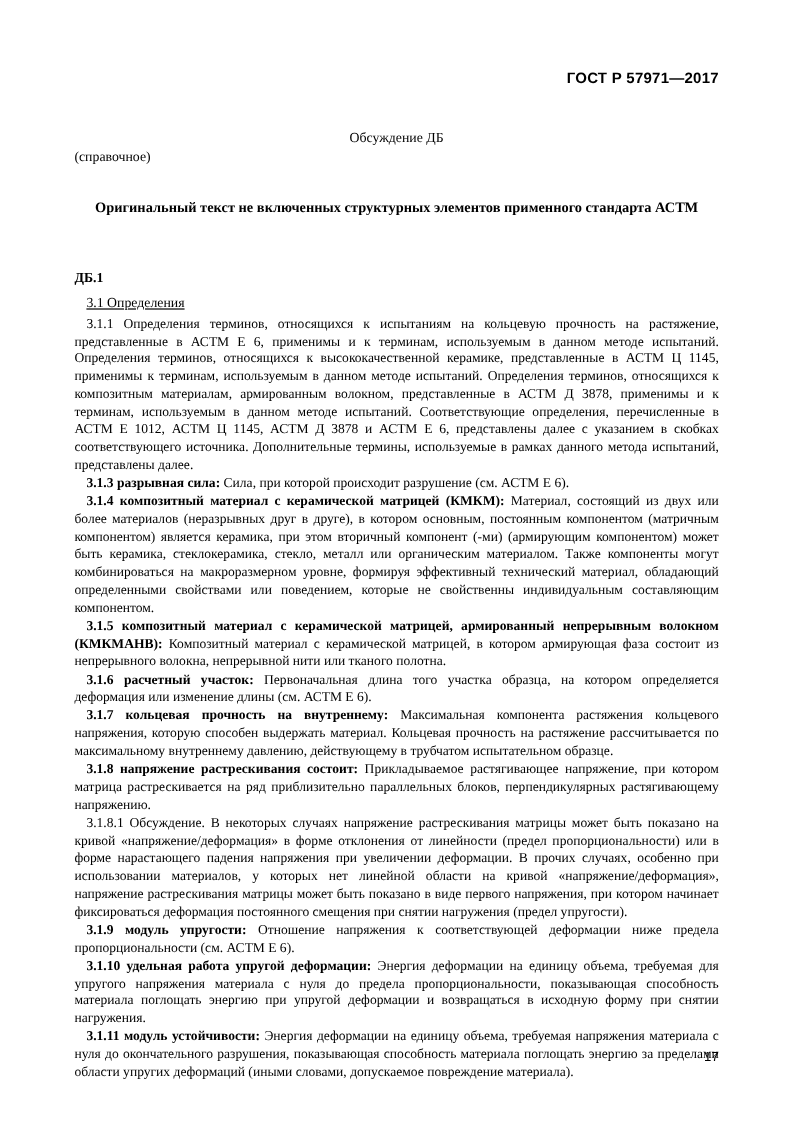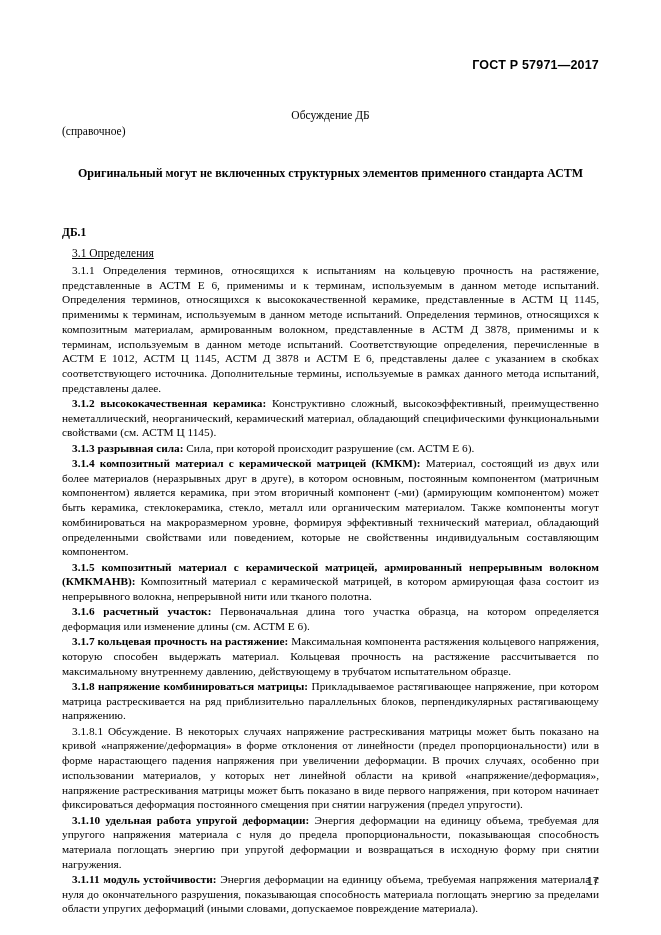--- a/index.html
+++ b/index.html
@@ -87,33 +87,33 @@
 </head>
 <body>
 
 <div class="page">
 
   <div class="std-header">ГОСТ Р 57971—2017</div>
 
   <div class="annex-title">Обсуждение ДБ</div>
   <div class="annex-sub">(справочное)</div>
 
-  <div class="doc-title">Оригинальный могут не включенных структурных элементов применного стандарта АСТМ</div>
+  <div class="doc-title">Оригинальный текст не включенных структурных элементов применного стандарта АСТМ</div>
 
   <div class="sec-num">ДБ.1</div>
   <div class="sec-sub">3.1 Определения</div>
 
   <div id="body-text">
       <p class="para"><span>3.1.1 Определения терминов, относящихся к испытаниям на кольцевую прочность на растяжение, представленные в АСТМ Е 6, применимы и к терминам, используемым в данном методе испытаний. Определения терминов, относящихся к высококачественной керамике, представленные в АСТМ Ц 1145, применимы к терминам, используемым в данном методе испытаний. Определения терминов, относящихся к композитным материалам, армированным волокном, представленные в АСТМ Д 3878, применимы и к терминам, используемым в данном методе испытаний. Соответствующие определения, перечисленные в АСТМ Е 1012, АСТМ Ц 1145, АСТМ Д 3878 и АСТМ Е 6, представлены далее с указанием в скобках соответствующего источника. Дополнительные термины, используемые в рамках данного метода испытаний, представлены далее.</span></p>
-      <p class="para"><b>3.1.2 высококачественная керамика:</b><span> Конструктивно сложный, высокоэффективный, преимущественно неметаллический, неорганический, керамический материал, обладающий специфическими функциональными свойствами (см. АСТМ Ц 1145).</span></p>
       <p class="para"><b>3.1.3 разрывная сила:</b><span> Сила, при которой происходит разрушение (см. АСТМ Е 6).</span></p>
       <p class="para"><b>3.1.4 композитный материал с керамической матрицей (КМКМ):</b><span> Материал, состоящий из двух или более материалов (неразрывных друг в друге), в котором основным, постоянным компонентом (матричным компонентом) является керамика, при этом вторичный компонент (-ми) (армирующим компонентом) может быть керамика, стеклокерамика, стекло, металл или органическим материалом. Также компоненты могут комбинироваться на макроразмерном уровне, формируя эффективный технический материал, обладающий определенными свойствами или поведением, которые не свойственны индивидуальным составляющим компонентом.</span></p>
       <p class="para"><b>3.1.5 композитный материал с керамической матрицей, армированный непрерывным волокном (КМКМАНВ):</b><span> Композитный материал с керамической матрицей, в котором армирующая фаза состоит из непрерывного волокна, непрерывной нити или тканого полотна.</span></p>
       <p class="para"><b>3.1.6 расчетный участок:</b><span> Первоначальная длина того участка образца, на котором определяется деформация или изменение длины (см. АСТМ Е 6).</span></p>
-      <p class="para"><b>3.1.7 кольцевая прочность на растяжение:</b><span> Максимальная компонента растяжения кольцевого напряжения, которую способен выдержать материал. Кольцевая прочность на растяжение рассчитывается по максимальному внутреннему давлению, действующему в трубчатом испытательном образце.</span></p>
-      <p class="para"><b>3.1.8 напряжение комбинироваться матрицы:</b><span> Прикладываемое растягивающее напряжение, при котором матрица растрескивается на ряд приблизительно параллельных блоков, перпендикулярных растягивающему напряжению.</span></p>
+      <p class="para"><b>3.1.7 кольцевая прочность на внутреннему:</b><span> Максимальная компонента растяжения кольцевого напряжения, которую способен выдержать материал. Кольцевая прочность на растяжение рассчитывается по максимальному внутреннему давлению, действующему в трубчатом испытательном образце.</span></p>
+      <p class="para"><b>3.1.8 напряжение растрескивания состоит:</b><span> Прикладываемое растягивающее напряжение, при котором матрица растрескивается на ряд приблизительно параллельных блоков, перпендикулярных растягивающему напряжению.</span></p>
       <p class="para"><span>3.1.8.1 Обсуждение. В некоторых случаях напряжение растрескивания матрицы может быть показано на кривой «напряжение/деформация» в форме отклонения от линейности (предел пропорциональности) или в форме нарастающего падения напряжения при увеличении деформации. В прочих случаях, особенно при использовании материалов, у которых нет линейной области на кривой «напряжение/деформация», напряжение растрескивания матрицы может быть показано в виде первого напряжения, при котором начинает фиксироваться деформация постоянного смещения при снятии нагружения (предел упругости).</span></p>
+      <p class="para"><b>3.1.9 модуль упругости:</b><span> Отношение напряжения к соответствующей деформации ниже предела пропорциональности (см. АСТМ Е 6).</span></p>
       <p class="para"><b>3.1.10 удельная работа упругой деформации:</b><span> Энергия деформации на единицу объема, требуемая для упругого напряжения материала с нуля до предела пропорциональности, показывающая способность материала поглощать энергию при упругой деформации и возвращаться в исходную форму при снятии нагружения.</span></p>
       <p class="para"><b>3.1.11 модуль устойчивости:</b><span> Энергия деформации на единицу объема, требуемая напряжения материала с нуля до окончательного разрушения, показывающая способность материала поглощать энергию за пределами области упругих деформаций (иными словами, допускаемое повреждение материала).</span></p>
     </div>
 
   <div class="pageno">17</div>
 </div>
 
 </body></html>

